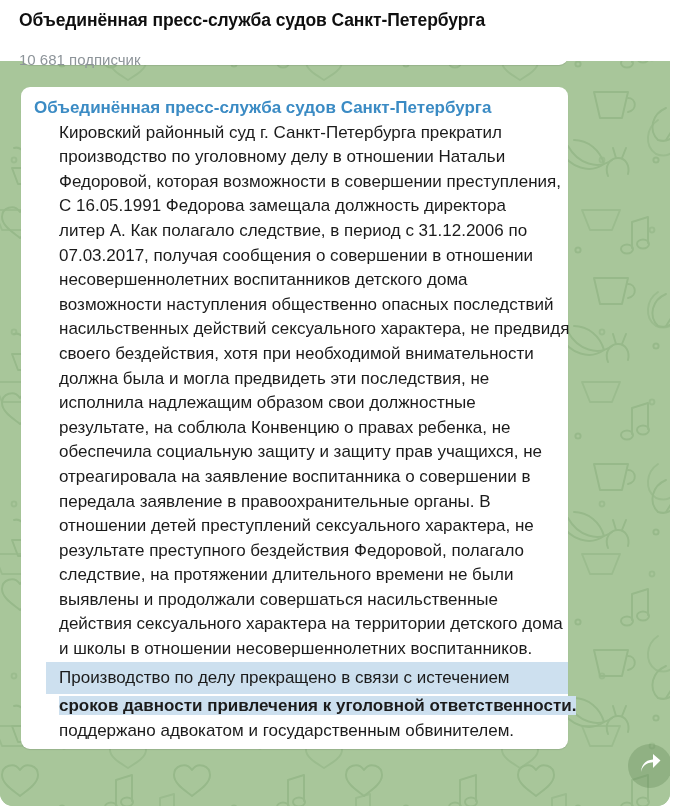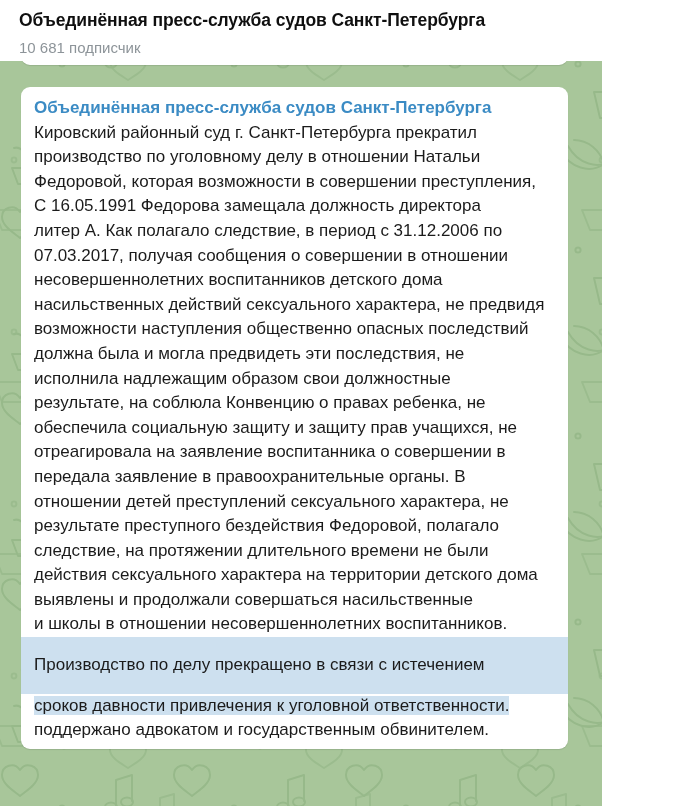--- a/index.html
+++ b/index.html
@@ -8,23 +8,24 @@
   }
   body {
     width: 690px;
     height: 806px;
     overflow: hidden;
     font-family: "Liberation Sans", "DejaVu Sans", sans-serif;
     background: #ffffff;
   }
   .app {
     position: relative;
-    width: 602px;
+    width: 670px;
     height: 806px;
     overflow: hidden;
+    border-radius: 13px;
   }
 
   
   .chat-header {
     position: absolute;
     top: 0; left: 0;
     width: 690px;
     height: 61px;
     background: #ffffff;
     box-sizing: border-box;
@@ -36,21 +37,21 @@
     font-weight: bold;
     color: #0f0f0f;
     letter-spacing: -0.1px;
     line-height: 22px;
     white-space: nowrap;
   }
   .chat-subtitle {
     font-size: 15px;
     color: #8d9499;
     line-height: 20px;
-    margin-top: 7px;
+    margin-top: 19px;
     white-space: nowrap;
   }
 
   
   .chat-area {
     position: absolute;
     top: 61px; left: 0;
     width: 690px;
     height: 745px;
     background: #a8c69a;
@@ -96,29 +97,30 @@
     color: #3b8bc4;
     line-height: 24.6px;
     padding: 0 13px;
   }
   .msg-body {
     font-size: 17px;
     color: #1b1b1b;
     line-height: 24.6px;
     padding: 0 13px;
   }
-  .line { white-space: nowrap; display: block; }
+  .line { white-space: nowrap; display: block; margin-left: 25px; }
   .sel {
     background: #cde0ef;
+    font-weight: bold;
   }
   .sel-full {
     background: #cde0ef;
     display: block;
     margin: 0 -13px 0 -13px;
-    padding: 16px 13px;
+    padding: 4px 13px;
   }
 
   
   .share-btn {
     position: absolute;
     right: 18px;
     bottom: 18px;
     width: 44px;
     height: 44px;
     border-radius: 50%;
@@ -200,33 +202,34 @@
     <div class="msg-main">
       <div class="msg-author">Объединённая пресс-служба судов Санкт-Петербурга</div>
       <div class="msg-body" id="msg-lines">
           <span class="line">Кировский районный суд г. Санкт-Петербурга прекратил</span>
           <span class="line">производство по уголовному делу в отношении Натальи</span>
           <span class="line">Федоровой, которая возможности в совершении преступления,</span>
           <span class="line">С 16.05.1991 Федорова замещала должность директора</span>
           <span class="line">литер А. Как полагало следствие, в период с 31.12.2006 по</span>
           <span class="line">07.03.2017, получая сообщения о совершении в отношении</span>
           <span class="line">несовершеннолетних воспитанников детского дома</span>
+          <span class="line">возможности наступления общественно опасных последствий</span>
           <span class="line">насильственных действий сексуального характера, не предвидя</span>
-          <span class="line">возможности наступления общественно опасных последствий</span>
+          <span class="line">своего бездействия, хотя при необходимой внимательности</span>
           <span class="line">должна была и могла предвидеть эти последствия, не</span>
           <span class="line">исполнила надлежащим образом свои должностные</span>
           <span class="line">результате, на соблюла Конвенцию о правах ребенка, не</span>
           <span class="line">обеспечила социальную защиту и защиту прав учащихся, не</span>
           <span class="line">отреагировала на заявление воспитанника о совершении в</span>
           <span class="line">передала заявление в правоохранительные органы. В</span>
           <span class="line">отношении детей преступлений сексуального характера, не</span>
           <span class="line">результате преступного бездействия Федоровой, полагало</span>
           <span class="line">следствие, на протяжении длительного времени не были</span>
+          <span class="line">выявлены и продолжали совершаться насильственные</span>
           <span class="line">действия сексуального характера на территории детского дома</span>
-          <span class="line">выявлены и продолжали совершаться насильственные</span>
           <span class="line">и школы в отношении несовершеннолетних воспитанников.</span>
           <span class="line">
             <span class="sel-full">Производство по делу прекращено в связи с истечением</span>
           </span>
           <span class="line"><span class="sel">сроков давности привлечения к уголовной ответственности.</span></span>
           <span class="line">поддержано адвокатом и государственным обвинителем.</span>
         </div>
 
     </div>
 

